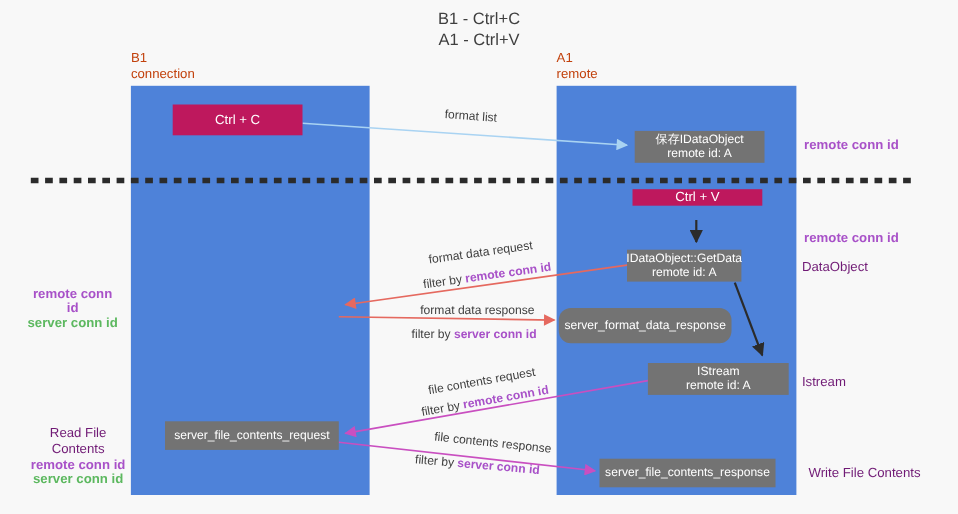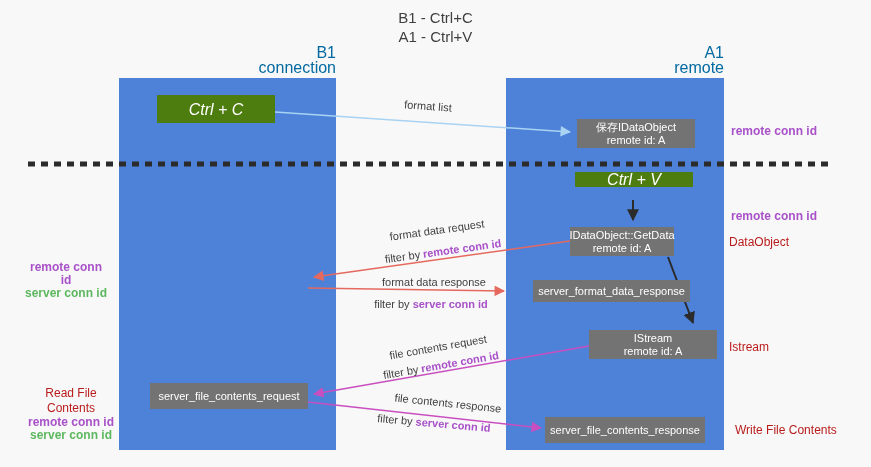--- a/index.html
+++ b/index.html
@@ -11,39 +11,39 @@
     position:relative;
     width:871px;height:467px;
     background:#f8f8f8;
     overflow:hidden;
   }
   .title{
     position:absolute;top:8px;left:0;width:871px;
     text-align:center;font-size:15px;line-height:19px;color:#3f3f3f;
   }
   .col-header{
-    position:absolute;top:45px;text-align:right;
-    font-size:16px;line-height:15px;color:#0369a1;
+    position:absolute;top:45px;text-align:left;
+    font-size:12px;line-height:15px;color:#c2410c;
   }
   .lifeline{
     position:absolute;top:78px;height:372px;
     background:#4E82D9;
   }
   .box{
     position:absolute;display:flex;flex-direction:column;
     align-items:center;justify-content:center;
     color:#fff;white-space:nowrap;text-align:center;
     font-size:11px;line-height:13px;
   }
   .box.orange{background:#737373;}
-  .box.green{background:#4d7c0f;font-size:16px;font-style:italic;}
+  .box.green{background:#be185d;font-size:12px;}
   .side-label{position:absolute;white-space:nowrap;font-size:12px;}
   .purple{color:#A851C8;font-weight:bold;}
   .greentxt{color:#5CB85F;font-weight:bold;}
-  .dark{color:#b91c1c;font-weight:normal;}
+  .dark{color:#701a75;font-weight:normal;}
   .label-stack{position:absolute;text-align:center;font-size:12px;line-height:13px;}
   .label-stack .row{display:block;}
   .arrow-label{
     position:absolute;font-size:11px;color:#3f3f3f;
     white-space:nowrap;transform-origin:center;
   }
   .filter-prefix{margin-right:3px;}
   svg.overlay{position:absolute;left:0;top:0;pointer-events:none;}
 </style>
 </head>
@@ -105,21 +105,21 @@
   <div class="box green" style="left:575px;top:172px;width:118px;height:15px;">
     <span>Ctrl + V</span>
   </div>
 
   <div class="box orange" style="left:570px;top:227px;width:104px;height:29px;">
     <span>IDataObject::GetData</span>
     <span>remote id: A</span>
   </div>
 
 
-  <div class="box orange" style="left:533px;top:280px;width:157px;height:22px;">
+  <div class="box orange" style="left:508px;top:280px;width:157px;height:32px;border-radius:11px;">
     <span>server_format_data_response</span>
   </div>
 
   <div class="box orange" style="left:589px;top:330px;width:128px;height:29px;">
     <span>IStream</span>
     <span>remote id: A</span>
   </div>
 
   <div class="box orange" style="left:150px;top:383px;width:158px;height:26px;">
     <span>server_file_contents_request</span>

